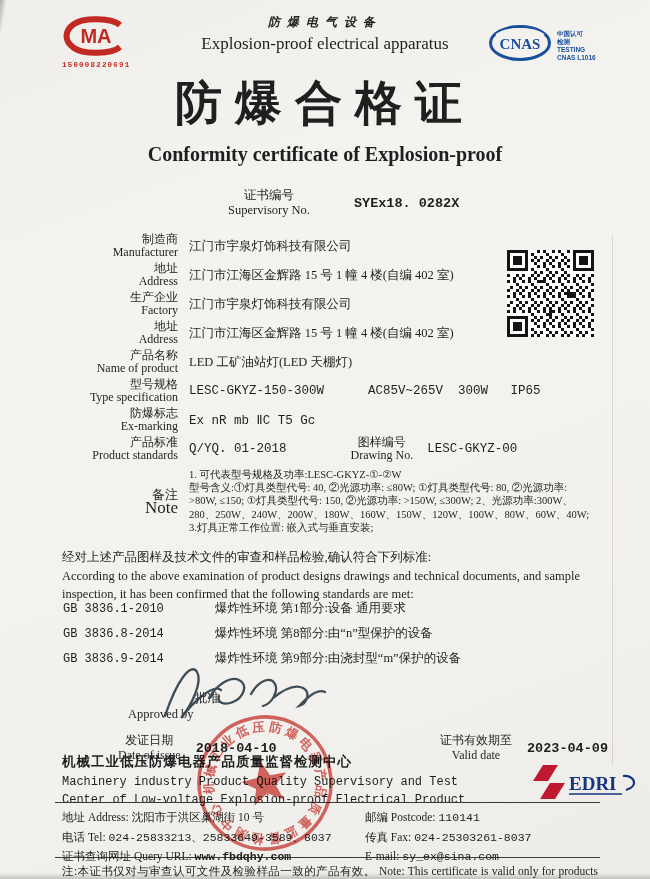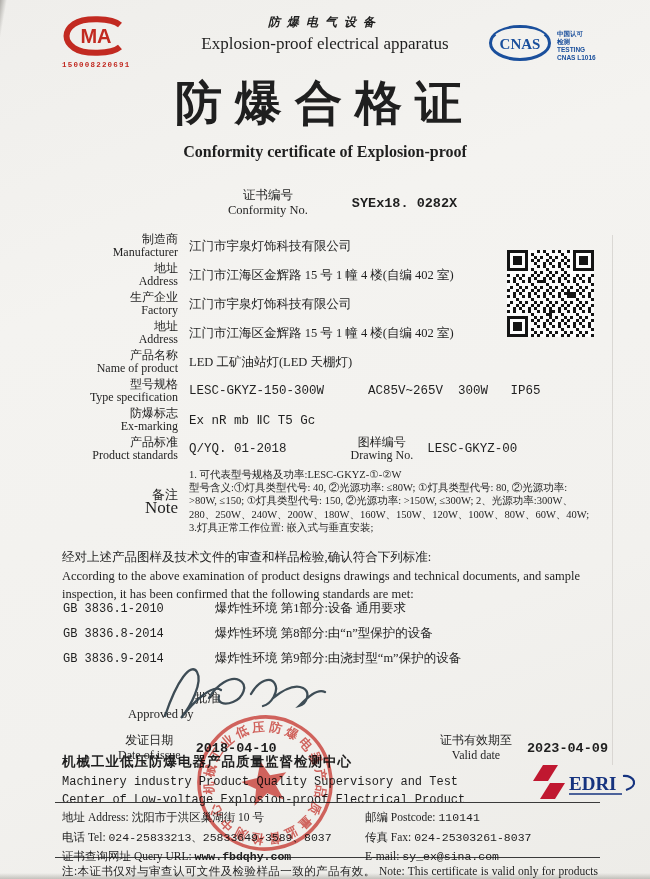--- a/index.html
+++ b/index.html
@@ -19,21 +19,21 @@
 
   
   .cma-num{font-size:7.5px;letter-spacing:1.2px;color:#c22a21;margin-top:1px;text-align:center;font-weight:700;}
   .hdr-zh{font-size:12px;font-weight:700;letter-spacing:7px;font-style:italic;}
   .hdr-en{font-size:17px;margin-top:3px;}
   .cnas-wrap{display:flex;align-items:flex-end;gap:5px;}
   .cnas-lines{font-size:6.5px;line-height:8px;color:#1a4f9c;font-weight:700;font-family:"Liberation Sans",sans-serif;}
 
   
   .big-title{font-size:47px;font-weight:900;letter-spacing:13px;font-family:"Liberation Sans","DejaVu Sans",sans-serif;}
-  .sub-title{font-size:16px;font-weight:700;}
+  .sub-title{font-size:20px;font-weight:700;}
 
   
   .certno{display:flex;align-items:center;}
   .certno .lblcol{text-align:center;font-size:12.5px;line-height:15px;}
   .certno .val{margin-left:16px;font-size:13.5px;font-weight:700;}
 
   
   .fields{left:0;width:650px;}
   .frow{display:flex;align-items:center;min-height:26px;margin-bottom:3px;}
   .flabel{width:178px;text-align:right;font-size:12px;line-height:13px;flex:none;}
@@ -99,21 +99,21 @@
       <div>CNAS L1016</div>
     </div>
   </div>
 
   <div class="abs ctr big-title" style="top:72px;">防爆合格证</div>
   <div class="abs ctr sub-title" style="top:143px;">Conformity certificate of Explosion-proof</div>
 
   <div class="abs certno" style="left:228px;top:188px;gap:28px;">
     <div class="lblcol">
       <div>证书编号</div>
-      <div>Conformity No.</div>
+      <div>Supervisory No.</div>
     </div>
     <div class="val mono pre">SYEx18. 0282X</div>
   </div>
 
   <div class="abs" style="left:507px;top:250px;z-index:3;">
     <svg width="87" height="87" viewBox="0 0 29 29" shape-rendering="crispEdges">
       <defs>
         <pattern id="qp" width="5" height="5" patternUnits="userSpaceOnUse">
           <rect x="0" y="0" width="1" height="1" fill="#141414"></rect>
             <rect x="2" y="0" width="1" height="1" fill="#141414"></rect>

